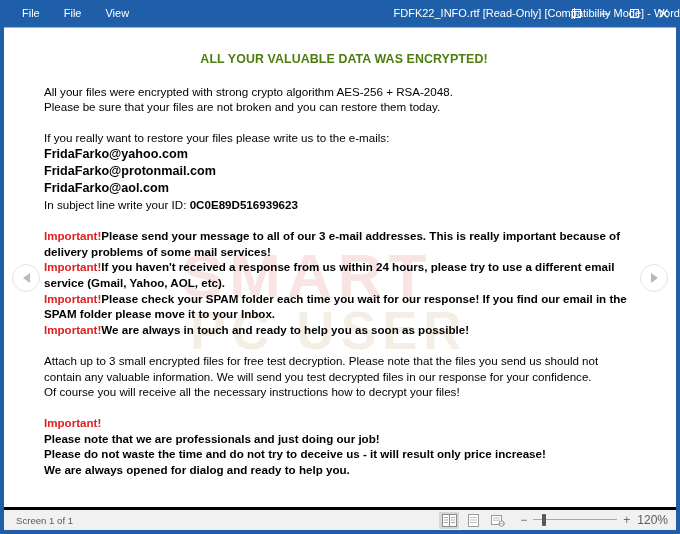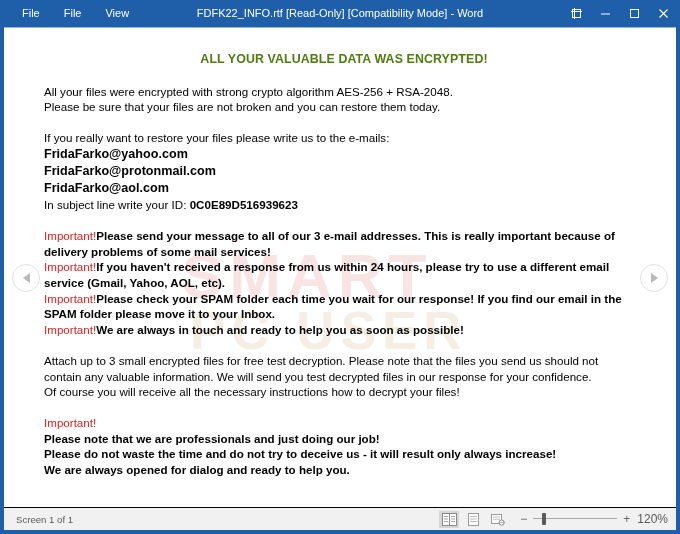--- a/index.html
+++ b/index.html
@@ -51,21 +51,21 @@
     cursor: default;
     white-space: nowrap;
   }
 
   .title-center {
     position: absolute;
     left: 0; right: 0;
     top: 0;
     height: 43px;
     line-height: 27px;
-    text-align: center;
+    text-align: right;
     font-size: 11px;
     color: #ffffff;
     pointer-events: none;
     white-space: nowrap;
     overflow: hidden;
   }
 
   .win-controls {
     margin-left: auto;
     display: flex;
@@ -153,21 +153,21 @@
 
   .bold { font-weight: bold; }
   .email {
     font-weight: bold;
     font-size: 12.6px;
     line-height: 17px;
     color: #000;
   }
   .important {
     color: #e02020;
-    font-weight: normal;
+    font-weight: bold;
   }
   .imp-body { font-weight: bold; color: #000; }
 
   .blk-justify { text-align: left; }
 
   
   .nav-arrow {
     position: absolute;
     top: 236px;
     width: 26px;
@@ -190,21 +190,21 @@
   }
   .nav-left .tri { border-right: 7px solid #b9b9b9; }
   .nav-right .tri { border-left: 7px solid #b9b9b9; }
 
   
   .statusbar {
     flex: 0 0 23px;
     height: 23px;
     margin: 0 4px 4px 4px;
     background: #f1f1f1;
-    border-top: 1px solid #000000;
+    border-top: 3px solid #000000;
     display: flex;
     align-items: center;
     font-size: 9.6px;
     color: #555555;
     box-sizing: border-box;
   }
   .status-left {
     padding-left: 12px;
     white-space: nowrap;
     color: #595959;
@@ -374,21 +374,21 @@
         <div class="para">
           <div class="line">Attach up to 3 small encrypted files for free test decryption. Please note that the files you send us should not contain any valuable information. We will send you test decrypted files in our response for your confidence.</div>
           <div class="line">Of course you will receive all the necessary instructions how to decrypt your files!</div>
         </div>
 
         <div class="spacer"></div>
 
         <div class="para">
           <div class="important">Important!</div>
           <div class="imp-body">Please note that we are professionals and just doing our job!</div>
-          <div class="imp-body">Please do not waste the time and do not try to deceive us - it will result only always increase!</div>
+          <div class="imp-body">Please do not waste the time and do not try to deceive us - it will result only price increase!</div>
           <div class="imp-body">We are always opened for dialog and ready to help you.</div>
         </div>
 
       </div>
     </div>
   </div>
 
   <div class="statusbar">
     <div class="status-left">Screen 1 of 1</div>
 

